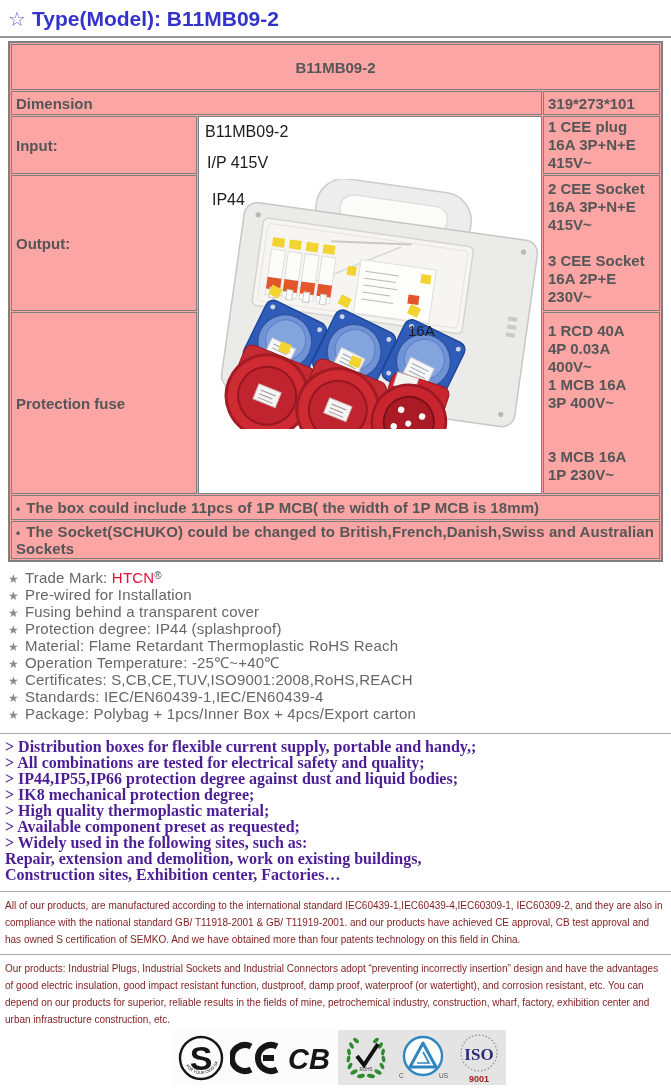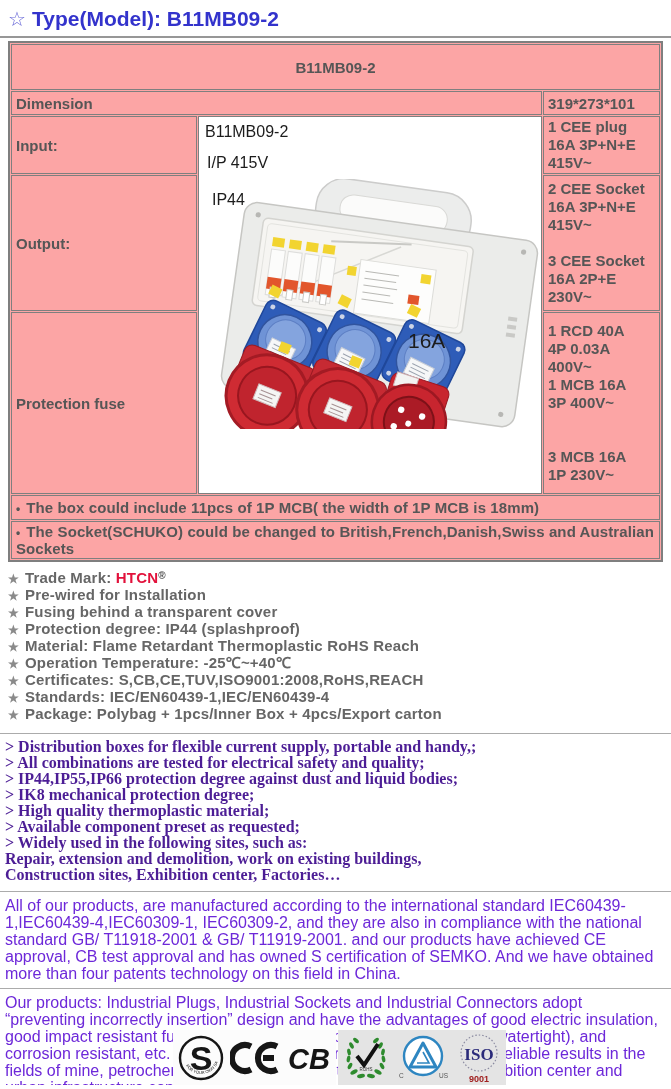--- a/index.html
+++ b/index.html
@@ -25,36 +25,36 @@
   td.row-prot{height:178px;}
   td.photo-cell{padding:0;vertical-align:top;position:relative;background:#fff;}
   td.note{height:21px;color:#2323c9;font-size:13px;padding-left:9px;letter-spacing:.1px;}
   td.note .dot{font-size:12px;margin-right:6px;}
 
   
   .photo-label{position:absolute;color:#1c1c1c;font-weight:normal;font-size:16px;white-space:nowrap;}
   #lbl-model{left:6px;top:6px;}
   #lbl-ip415{left:8px;top:37px;}
   #lbl-ip44{left:13px;top:74px;}
-  #lbl-16a{left:209px;top:212px;font-size:21px;}
+  #lbl-16a{left:209px;top:205px;font-size:15px;}
 
   
   .features{margin:6px 0 0 8px;}
-  .features .line{font-size:15px;font-weight:bold;color:#666666;line-height:16px;letter-spacing:.2px;}
+  .features .line{font-size:15px;font-weight:normal;color:#666666;line-height:16px;letter-spacing:.2px;}
   .features .star{color:#8a8a8a;font-size:12px;margin-right:6px;}
   .features .brand{color:#e2113b;}
   .features .reg{font-size:10px;vertical-align:4px;color:#4a4a4a;}
 
   
   .highlights{margin:5px 0 0 5px;}
   .highlights .line{font-family:"Liberation Serif",serif;font-weight:bold;color:#4c1d95;
                     font-size:16px;line-height:16px;}
 
   
-  .para{margin:5px 5px 0 5px;color:#6d28d9;font-size:16px;line-height:17px;}
+  .para{margin:5px 5px 0 5px;color:#7f1d1d;font-size:10px;line-height:17px;}
 
   
   .logo-block{position:absolute;display:flex;align-items:center;justify-content:space-around;}
   #logo-block-1{left:173px;top:1030px;width:163px;height:56px;background:#fcfcfc;}
   #logo-block-2{left:338px;top:1030px;width:168px;height:56px;background:#e4e4e4;}
 </style>
 </head>
 <body>
 
 <div class="page">

